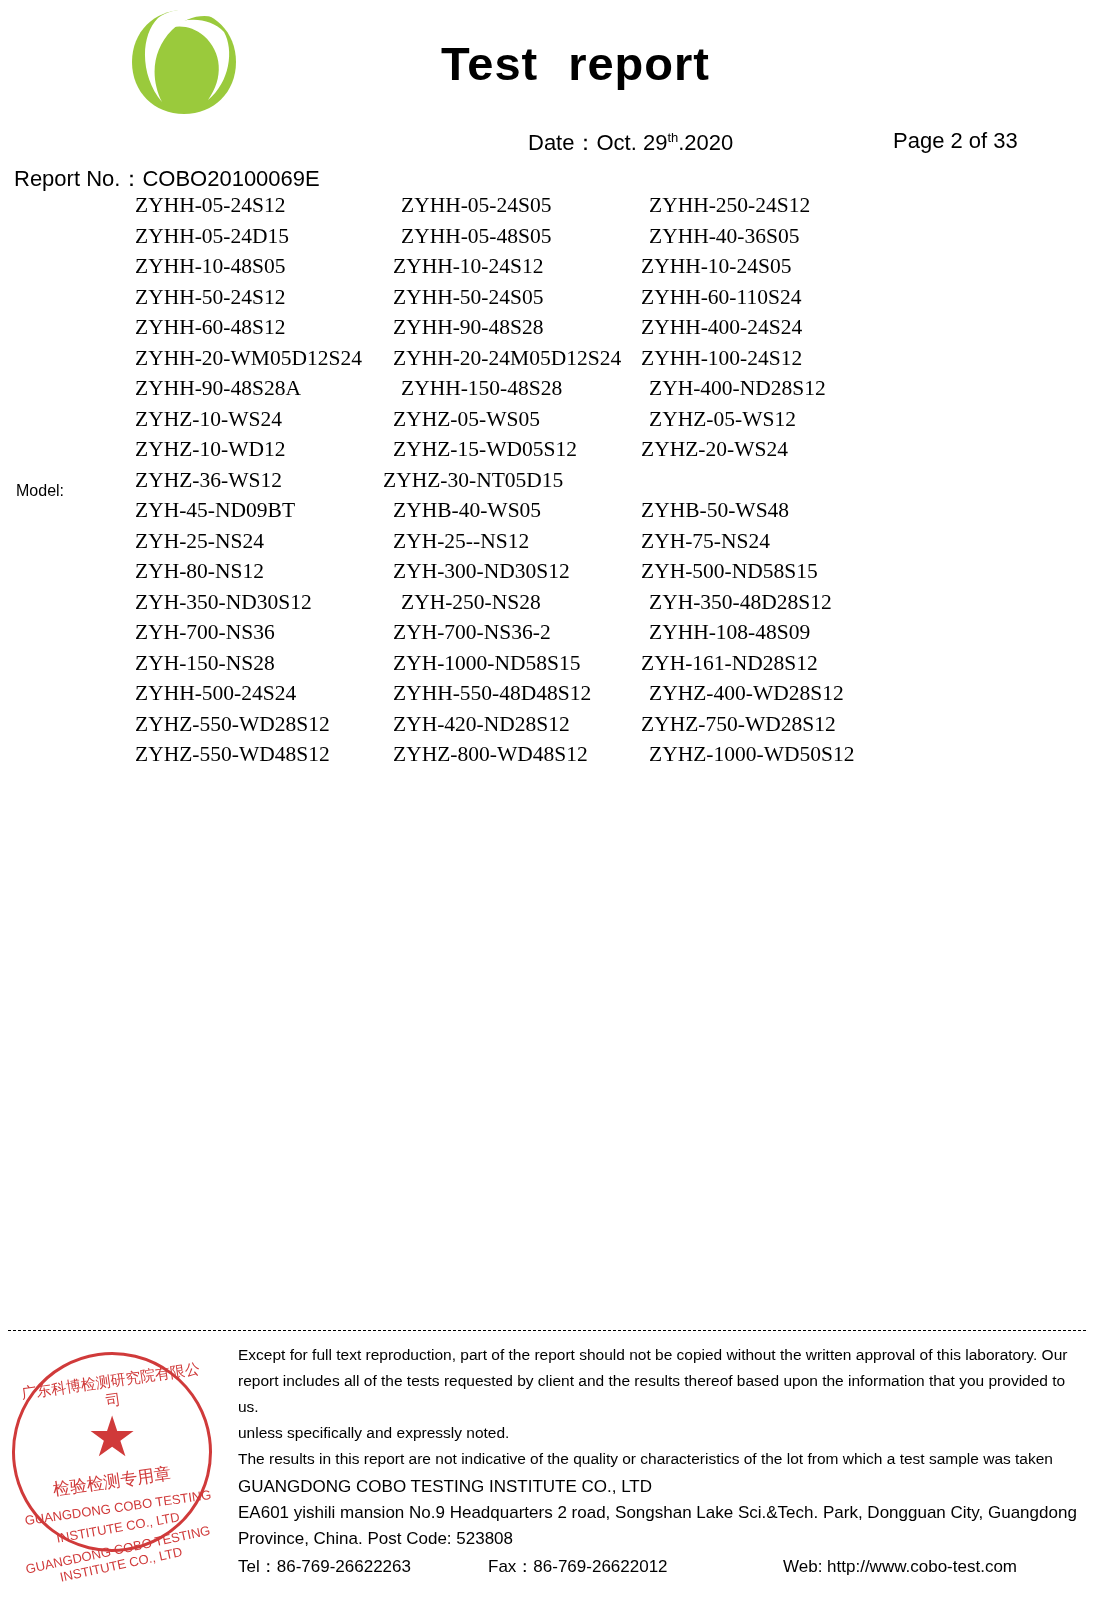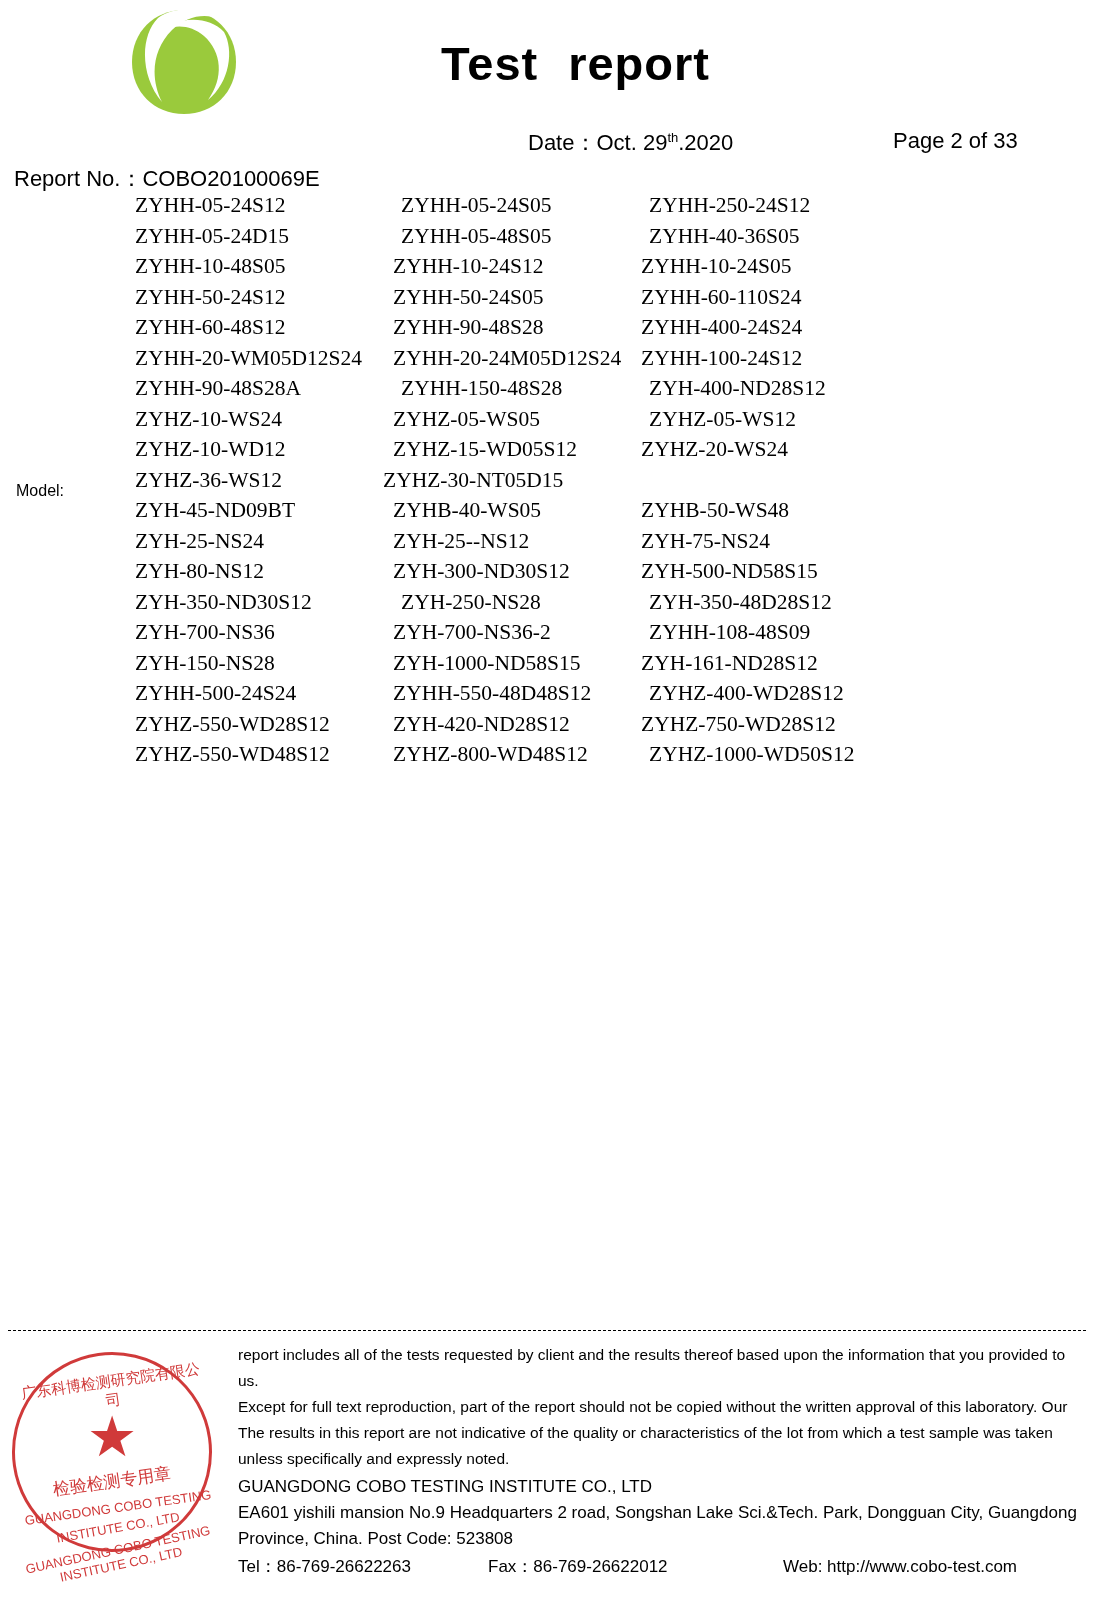--- a/index.html
+++ b/index.html
@@ -372,24 +372,24 @@
     <div class="stamp-ring"></div>
     <div class="stamp-star">★</div>
     <div class="stamp-arc-top">广东科博检测研究院有限公司</div>
     <div class="stamp-center-text">检验检测专用章</div>
     <div class="stamp-en1">GUANGDONG COBO TESTING</div>
     <div class="stamp-en2">INSTITUTE CO., LTD</div>
     <div class="stamp-en3">GUANGDONG COBO TESTING INSTITUTE CO., LTD</div>
   </div>
 
   <div class="footer-text">
+    <div class="disclaimer">Except for full text reproduction, part of the report should not be copied without the written approval of this laboratory. Our</div>
     <div class="disclaimer">report includes all of the tests requested by client and the results thereof based upon the information that you provided to us.</div>
-    <div class="disclaimer">Except for full text reproduction, part of the report should not be copied without the written approval of this laboratory. Our</div>
+    <div class="disclaimer">unless specifically and expressly noted.</div>
     <div class="disclaimer">The results in this report are not indicative of the quality or characteristics of the lot from which a test sample was taken</div>
-    <div class="disclaimer">unless specifically and expressly noted.</div>
     <div class="company">GUANGDONG COBO TESTING INSTITUTE CO., LTD</div>
     <div class="addr">EA601 yishili mansion No.9 Headquarters 2 road, Songshan Lake Sci.&amp;Tech. Park, Dongguan City, Guangdong</div>
     <div class="addr">Province, China. Post Code: 523808</div>
     <div class="footer-contacts">
       <span class="tel">Tel：86-769-26622263</span>
       <span class="fax">Fax：86-769-26622012</span>
       <span class="web">Web: http://www.cobo-test.com</span>
     </div>
   </div>
 </div>

